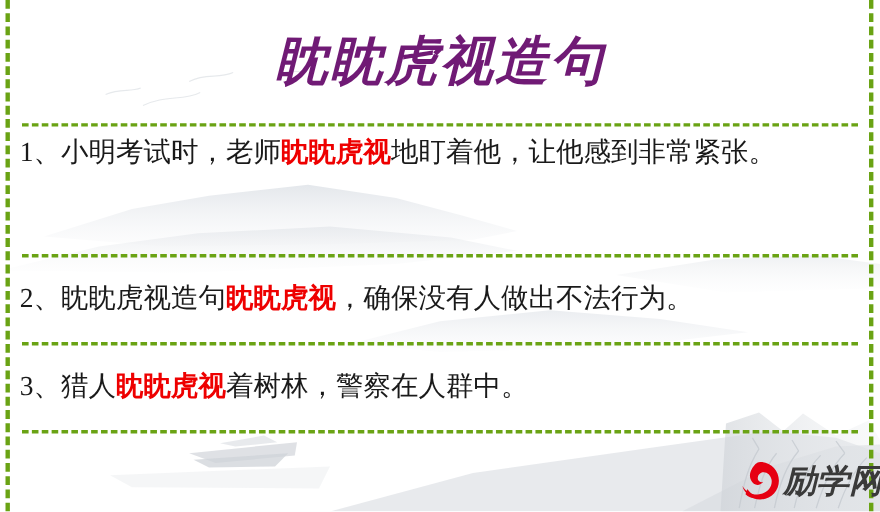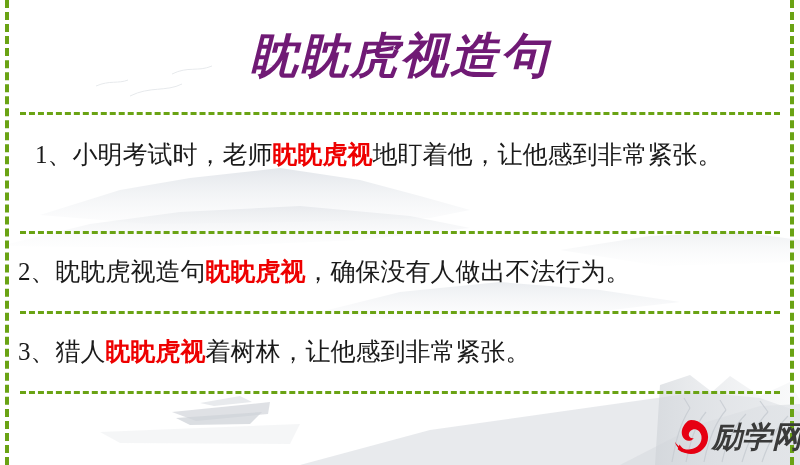--- a/index.html
+++ b/index.html
@@ -78,21 +78,21 @@
     position: absolute;
     left: 18px;
     width: 750px;
     font-family: "Liberation Serif", "DejaVu Serif", serif;
     font-size: 25px;
     line-height: 40px;
     color: #1a1a1a;
     z-index: 4;
     text-align: left;
   }
-  #sentence-1 { top: 135px; margin-left: 17px; }
+  #sentence-1 { top: 119px; }
   #sentence-2 { top: 252px; }
   #sentence-3 { top: 332px; }
 
   .kw {
     color: #ee0000;
     font-weight: bold;
   }
 
   
   #logo {
@@ -188,21 +188,21 @@
 
   <div class="sentence" id="sentence-1">
     <span>1、</span><span>小明考试时，老师</span><span class="kw">眈眈虎视</span><span>地盯着他，让他感到非常紧张。</span>
   </div>
 
   <div class="sentence" id="sentence-2">
     <span>2、</span><span>眈眈虎视造句</span><span class="kw">眈眈虎视</span><span>，确保没有人做出不法行为。</span>
   </div>
 
   <div class="sentence" id="sentence-3">
-    <span>3、</span><span>猎人</span><span class="kw">眈眈虎视</span><span>着树林，让他感到非常紧张。</span>
+    <span>3、</span><span>猎人</span><span class="kw">眈眈虎视</span><span>着树林，警察在人群中。</span>
   </div>
 
   <div id="logo">
     <svg id="logo-mark" viewBox="0 0 40 40">
       <circle cx="20" cy="20" r="18" fill="#ffffff" opacity="0"></circle>
       <path d="M 20 2 C 30 2 38 10 38 20 C 38 30 30 38 20 38 C 12 38 5 32 3 25
                C 7 31 13 34 19 33 C 27 32 32 26 31 19 C 30 14 26 11 22 12
                C 19 13 17 16 18 19 C 19 21 21 22 23 21 C 21 24 17 25 14 23
                C 10 20 9 14 12 9 C 14 5 17 2 20 2 Z" fill="#e60012"></path>
       <path d="M 8 28 C 11 33 16 36 22 35 C 17 38 10 37 6 33 Z" fill="#e60012"></path>

